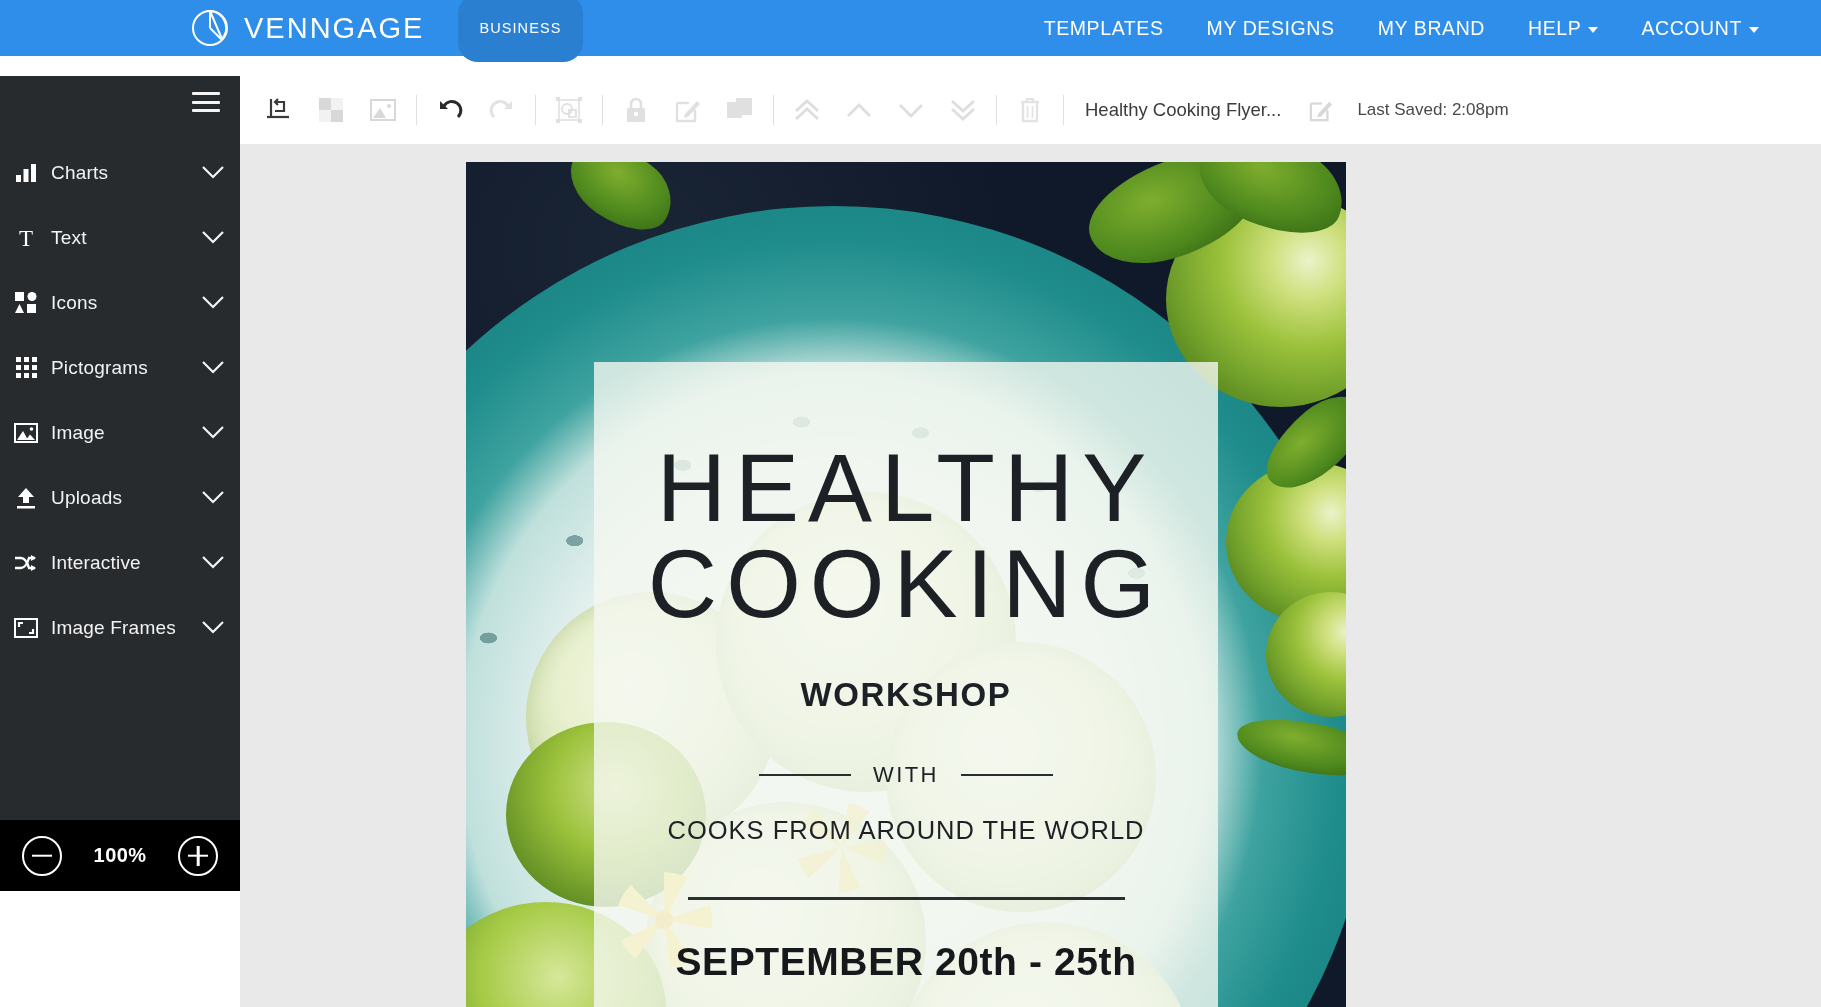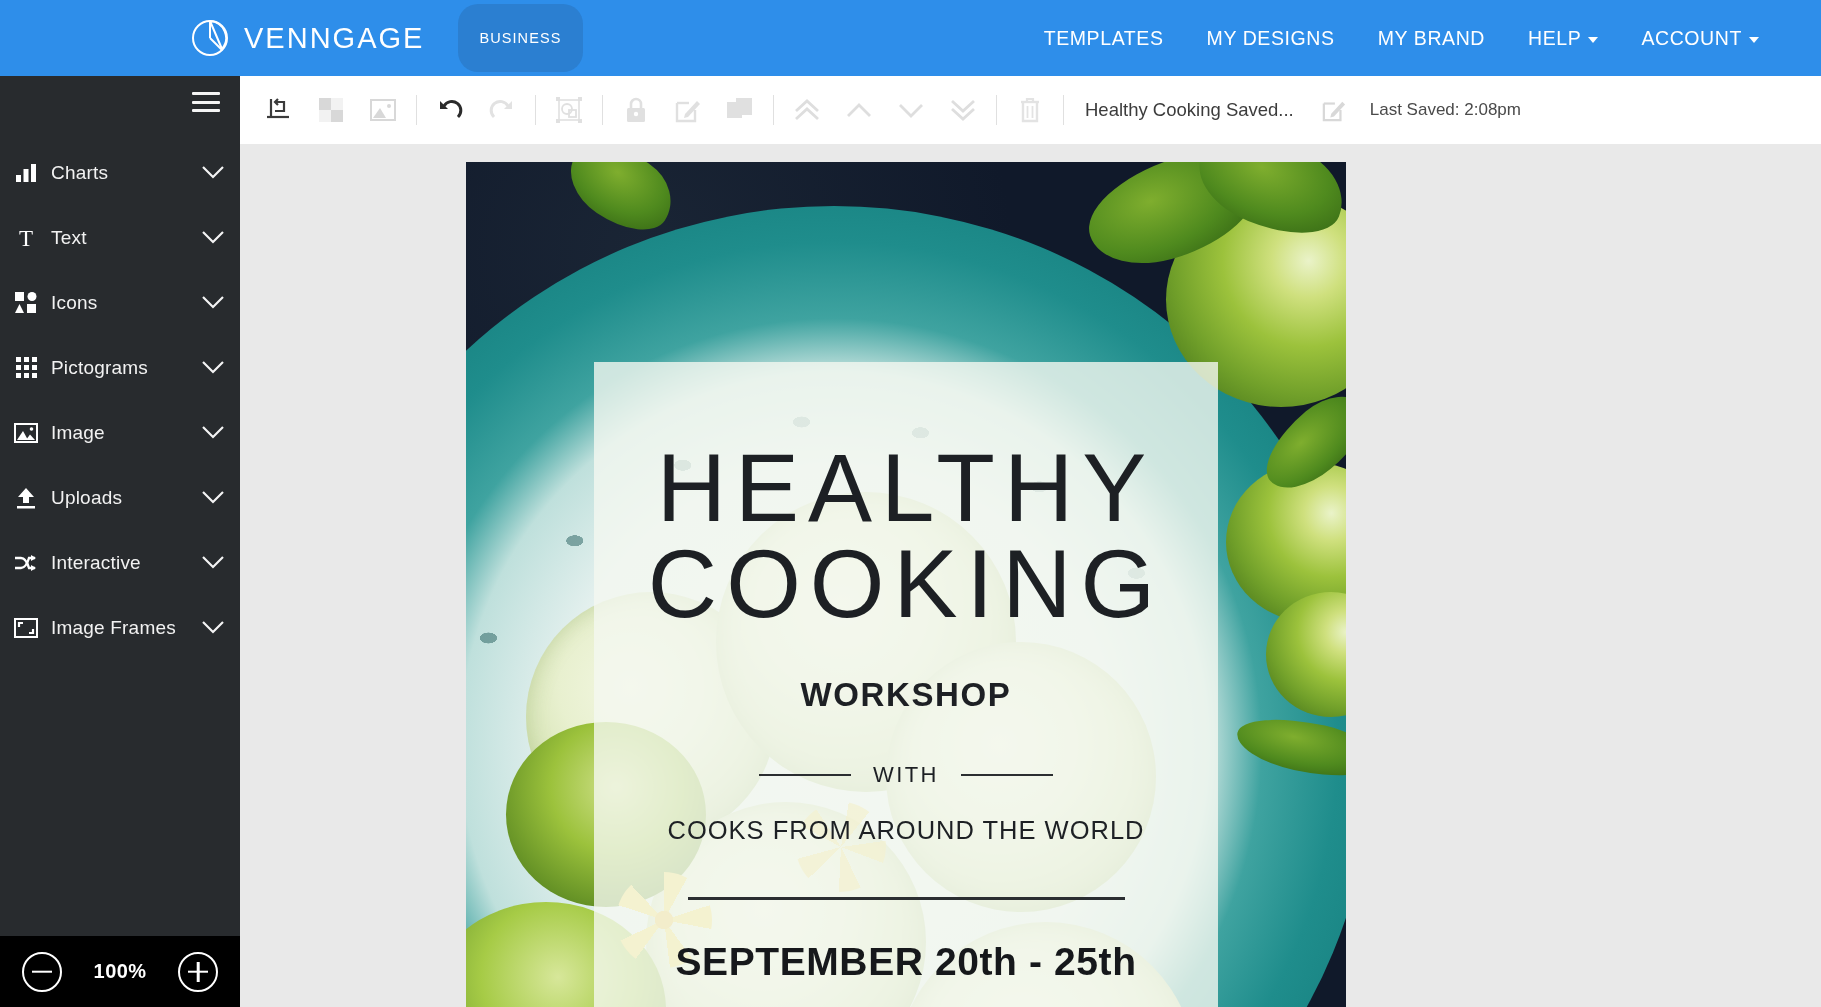--- a/index.html
+++ b/index.html
@@ -6,21 +6,21 @@
   html, body {
     width: 1821px; height: 1007px;
     overflow: hidden;
     font-family: "Liberation Sans", sans-serif;
     background: #ffffff;
   }
 
   
   #top-header {
     position: absolute; top: 0; left: 0;
-    width: 1821px; height: 76px;
+    width: 1821px; height: 56px;
     background: #2e8eea;
     display: flex; align-items: center;
   }
   #brand-block {
     display: flex; align-items: center; gap: 14px;
     margin-left: 190px;
   }
   #venn-logo { width: 40px; height: 40px; flex: 0 0 auto; }
   #brand-name {
     color: #ffffff; font-size: 29px; letter-spacing: 2.0px;
@@ -48,21 +48,21 @@
     width: 0; height: 0;
     border-left: 5px solid transparent;
     border-right: 5px solid transparent;
     border-top: 6px solid #ffffff;
     display: inline-block; position: relative; top: 2px;
   }
 
   
   #sidebar {
     position: absolute; top: 76px; left: 0;
-    width: 240px; height: 931px;
+    width: 240px; height: 815px;
     background: #282b2e;
   }
   #hamburger-row {
     height: 52px; display: flex; align-items: center;
     justify-content: flex-end; padding-right: 20px;
   }
   #hamburger-icon { width: 28px; height: 20px; cursor: pointer; }
   #hamburger-icon span {
     display: block; height: 3px; background: #f5f5f5;
     border-radius: 1px; margin-bottom: 5.5px;
@@ -573,21 +573,21 @@
     <svg width="22" height="26" viewBox="0 0 22 26">
       <path d="M2 5 L20 5" stroke="#e3e3e3" stroke-width="2.4" fill="none"></path>
       <path d="M8 5 L8 2 L14 2 L14 5" fill="none" stroke="#e3e3e3" stroke-width="2.2"></path>
       <path d="M4 6 L4 24 L18 24 L18 6" fill="none" stroke="#e3e3e3" stroke-width="2.4"></path>
       <path d="M8.5 9 L8.5 21 M13.5 9 L13.5 21" stroke="#e3e3e3" stroke-width="1.8" fill="none"></path>
     </svg>
   </div>
 
   <div class="tb-sep"></div>
 
-  <span id="doc-title">Healthy Cooking Saved...</span>
+  <span id="doc-title">Healthy Cooking Flyer...</span>
 
   <div class="tb-icon">
     <svg width="24" height="24" viewBox="0 0 26 26">
       <path d="M2 6 L2 24 L20 24 L20 13" fill="none" stroke="#d8d8d8" stroke-width="2.4"></path>
       <path d="M2 6 L14 6" fill="none" stroke="#d8d8d8" stroke-width="2.4"></path>
       <path d="M10 17 L22 4 L25 7 L13 20 L9 21 Z" fill="#d8d8d8"></path>
     </svg>
   </div>
 
   <span id="last-saved">Last Saved: 2:08pm</span>

